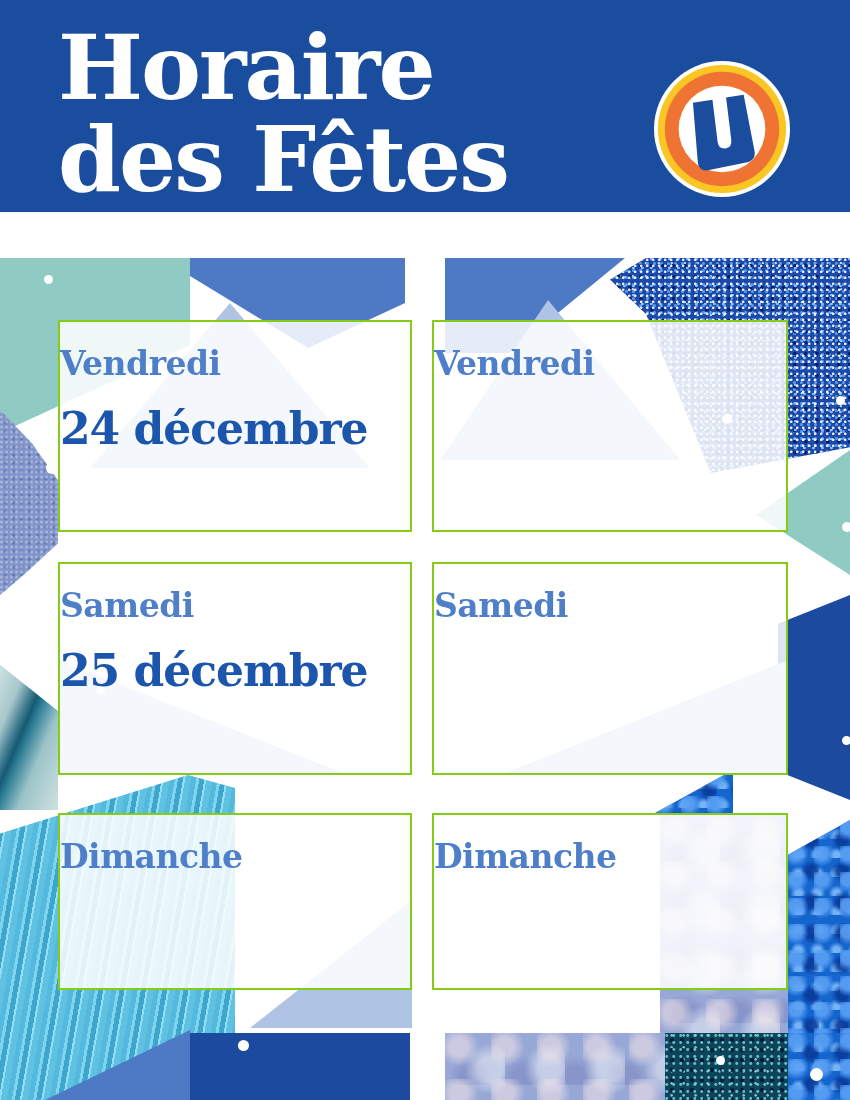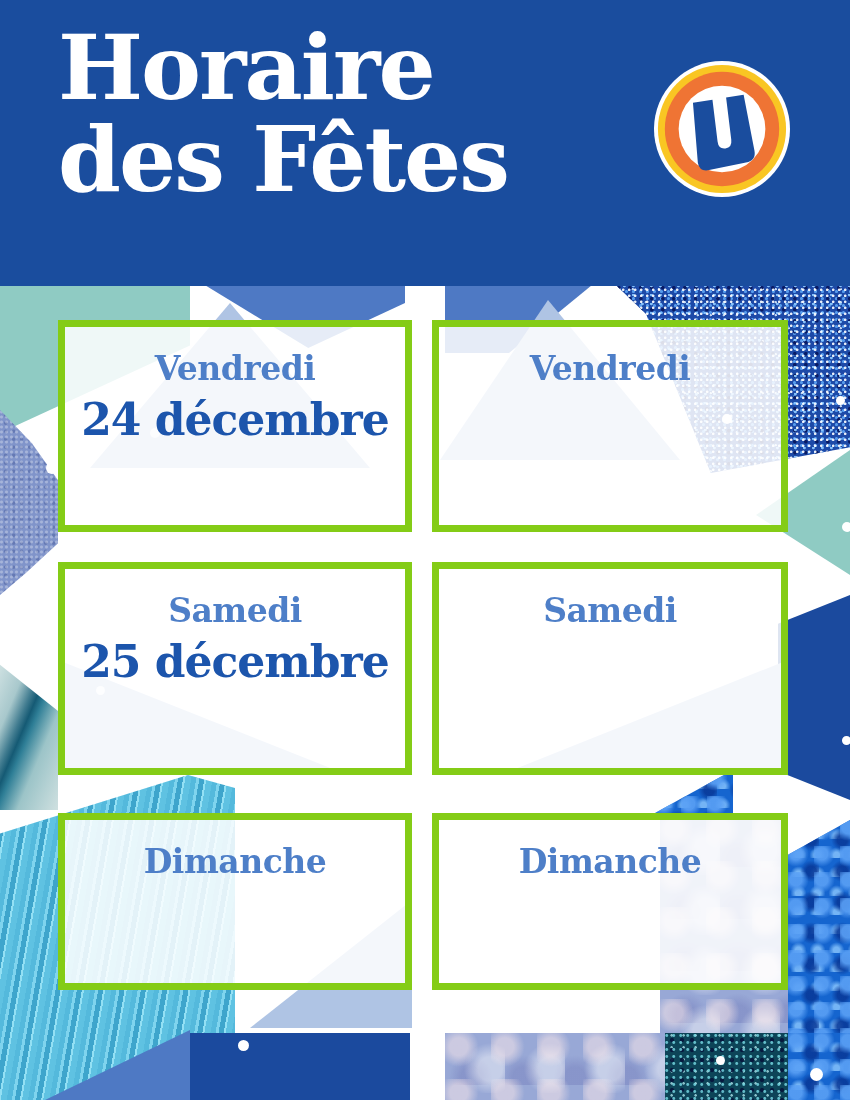--- a/index.html
+++ b/index.html
@@ -40,35 +40,35 @@
     background-size:7px 7px,10px 10px,12px 12px;}
   .tex-crbright{background-color:#1565cf;background-image:
     radial-gradient(circle at 30% 30%, rgba(90,160,245,.9) 0 6px, transparent 13px),
     radial-gradient(circle at 75% 65%, rgba(8,55,150,.85) 0 5px, transparent 11px),
     radial-gradient(circle at 55% 85%, rgba(140,200,255,.8) 0 3px, transparent 8px);
     background-size:26px 26px,31px 31px,19px 19px;}
 
   .dot{position:absolute;background:#ffffff;border-radius:50%;}
 
   
-  .header{position:absolute;left:0;top:0;width:850px;height:286px;background:#1A4D9E;}
+  .header{position:absolute;left:0;top:0;width:850px;height:212px;background:#1A4D9E;}
   .title{position:absolute;left:58px;top:22px;color:#ffffff;font-weight:bold;
          font-size:90px;line-height:1.02;letter-spacing:-2px;}
   .logo{position:absolute;left:653px;top:60px;width:138px;height:138px;}
 
   
   .card{position:absolute;background:rgba(255,255,255,.86);
-        border:7px solid #84cc16;box-sizing:border-box;text-align:center;}
+        border:2px solid #84cc16;box-sizing:border-box;}
   .col-l{left:58px;width:354px;}
   .col-r{left:432px;width:356px;}
   .row-1{top:320px;height:212px;}
   .row-2{top:562px;height:213px;}
   .row-3{top:813px;height:177px;}
   .day{margin-top:22px;font-size:33px;font-weight:bold;color:#4E7FC8;letter-spacing:-.5px;}
-  .date{margin-top:6px;font-size:44px;font-weight:bold;color:#1C55AC;letter-spacing:-1px;}
+  .date{margin-top:20px;font-size:44px;font-weight:bold;color:#1C55AC;letter-spacing:-1px;}
   .date sup{font-size:55%;vertical-align:9px;letter-spacing:0;}
 </style>
 </head>
 <body>
 
 <div class="page">
 
   <div class="abs" style="left:0;top:0;width:850px;height:1100px;">
 
     <div class="patch c-teal" style="left:0;top:258px;width:190px;height:175px;clip-path:polygon(0 0,100% 0,100% 50%,0 100%);"></div>

